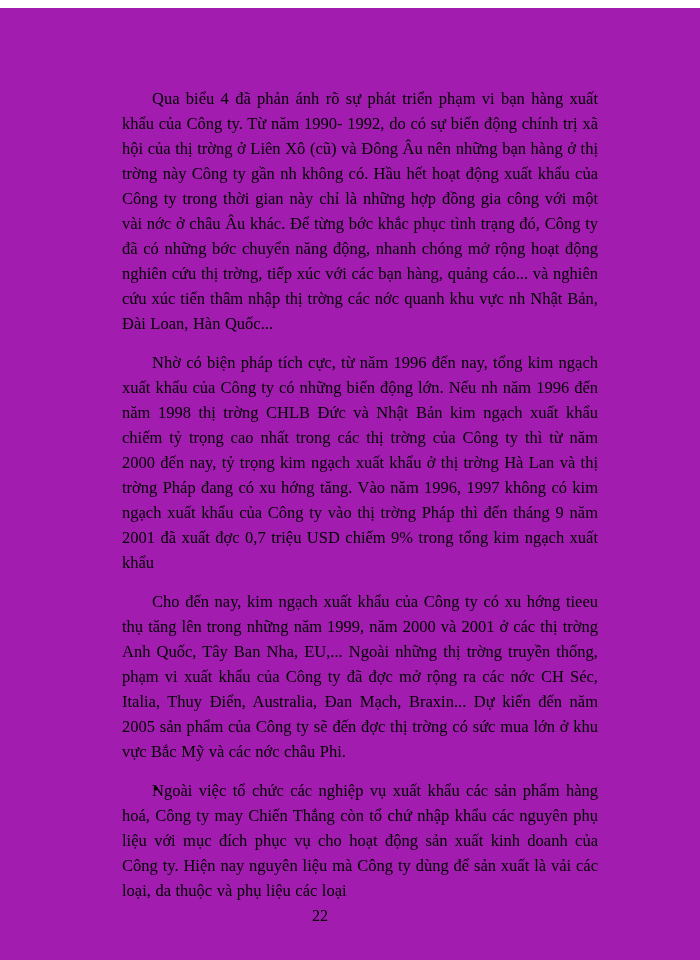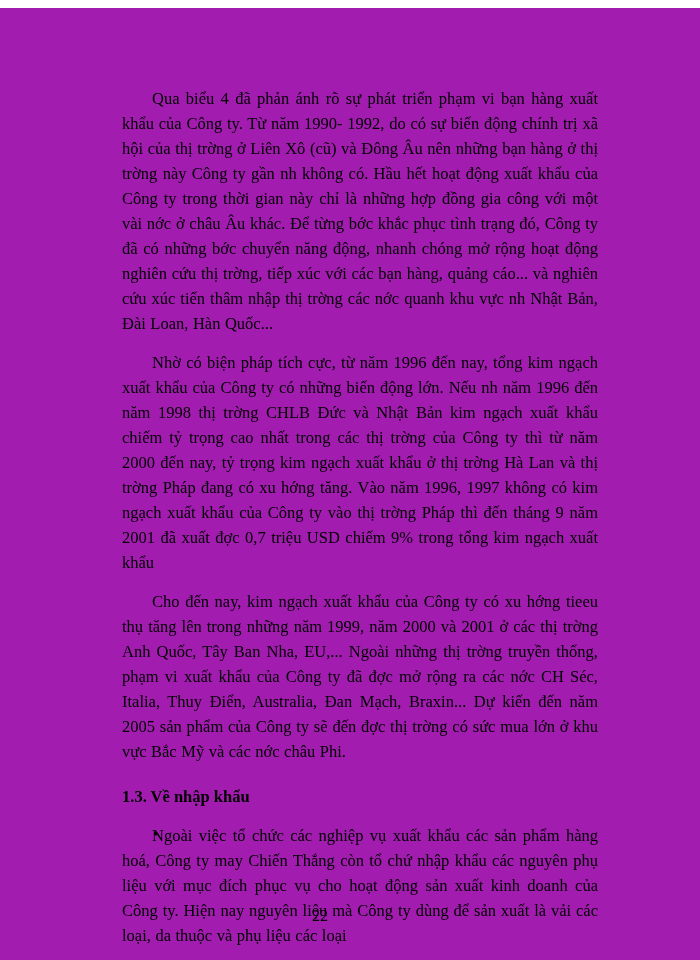--- a/index.html
+++ b/index.html
@@ -80,21 +80,20 @@
 
 <div class="page">
   <div class="content">
 
     <p class="para">Qua biểu 4 đã phản ánh rõ sự phát triển phạm vi bạn hàng xuất khẩu của Công ty. Từ năm 1990- 1992, do có sự biến động chính trị xã hội của thị trờng   ở Liên Xô (cũ) và Đông Âu nên những bạn hàng ở thị trờng   này Công ty gần nh   không có. Hầu hết hoạt động xuất khẩu của Công ty trong thời gian này chỉ là những hợp đồng gia công với một vài nớc   ở châu Âu khác. Để từng bớc   khắc phục tình trạng đó, Công ty đã có những bớc chuyển năng động, nhanh chóng mở rộng hoạt động nghiên cứu thị trờng, tiếp xúc với các bạn hàng, quảng cáo... và nghiên cứu xúc tiến thâm nhập thị trờng   các nớc   quanh khu vực nh   Nhật Bản, Đài Loan, Hàn Quốc...</p>
 
     <p class="para">Nhờ có biện pháp tích cực, từ năm 1996 đến nay, tổng kim ngạch xuất khẩu của Công ty có những biến động lớn. Nếu nh   năm 1996 đến năm 1998 thị trờng   CHLB Đức và Nhật Bản kim ngạch xuất khẩu chiếm tỷ trọng cao nhất trong các thị trờng   của Công ty thì từ năm 2000 đến nay, tỷ trọng kim ngạch xuất khẩu ở thị trờng   Hà Lan và thị trờng   Pháp đang có xu hớng   tăng. Vào năm 1996, 1997 không có kim ngạch xuất khẩu của Công ty vào thị trờng   Pháp thì đến tháng 9 năm 2001 đã xuất đợc   0,7 triệu USD chiếm 9% trong tổng kim ngạch xuất khẩu</p>
 
     <p class="para">Cho đến nay, kim ngạch xuất khẩu của Công ty có xu hớng   tieeu thụ tăng lên trong những năm 1999, năm 2000 và 2001 ở các thị trờng   Anh Quốc, Tây Ban Nha, EU,... Ngoài những thị trờng   truyền thống, phạm vi xuất khẩu của Công ty đã đợc   mở rộng ra các nớc   CH Séc, Italia, Thuy Điển, Australia, Đan Mạch, Braxin... Dự kiến đến năm 2005 sản phẩm của Công ty  sẽ đến đợc   thị trờng   có sức mua lớn ở khu vực Bắc Mỹ và các nớc   châu Phi.</p>
 
-    <h3 class="heading">1.3. Về nhập khẩu</h3>
 
     <ul class="bullets">
       <li>
         <span class="dot">•</span>
       </li>
     </ul>
 
     <p class="para">Ngoài việc tổ chức các nghiệp vụ xuất khẩu các sản phẩm hàng hoá, Công ty may Chiến Thắng  còn tổ chứ nhập khẩu các nguyên phụ liệu với mục đích phục vụ cho hoạt động sản xuất kinh doanh của Công ty. Hiện nay nguyên liệu mà Công ty dùng để sản xuất là vải các loại, da thuộc và phụ liệu các loại</p>
 
   </div>

